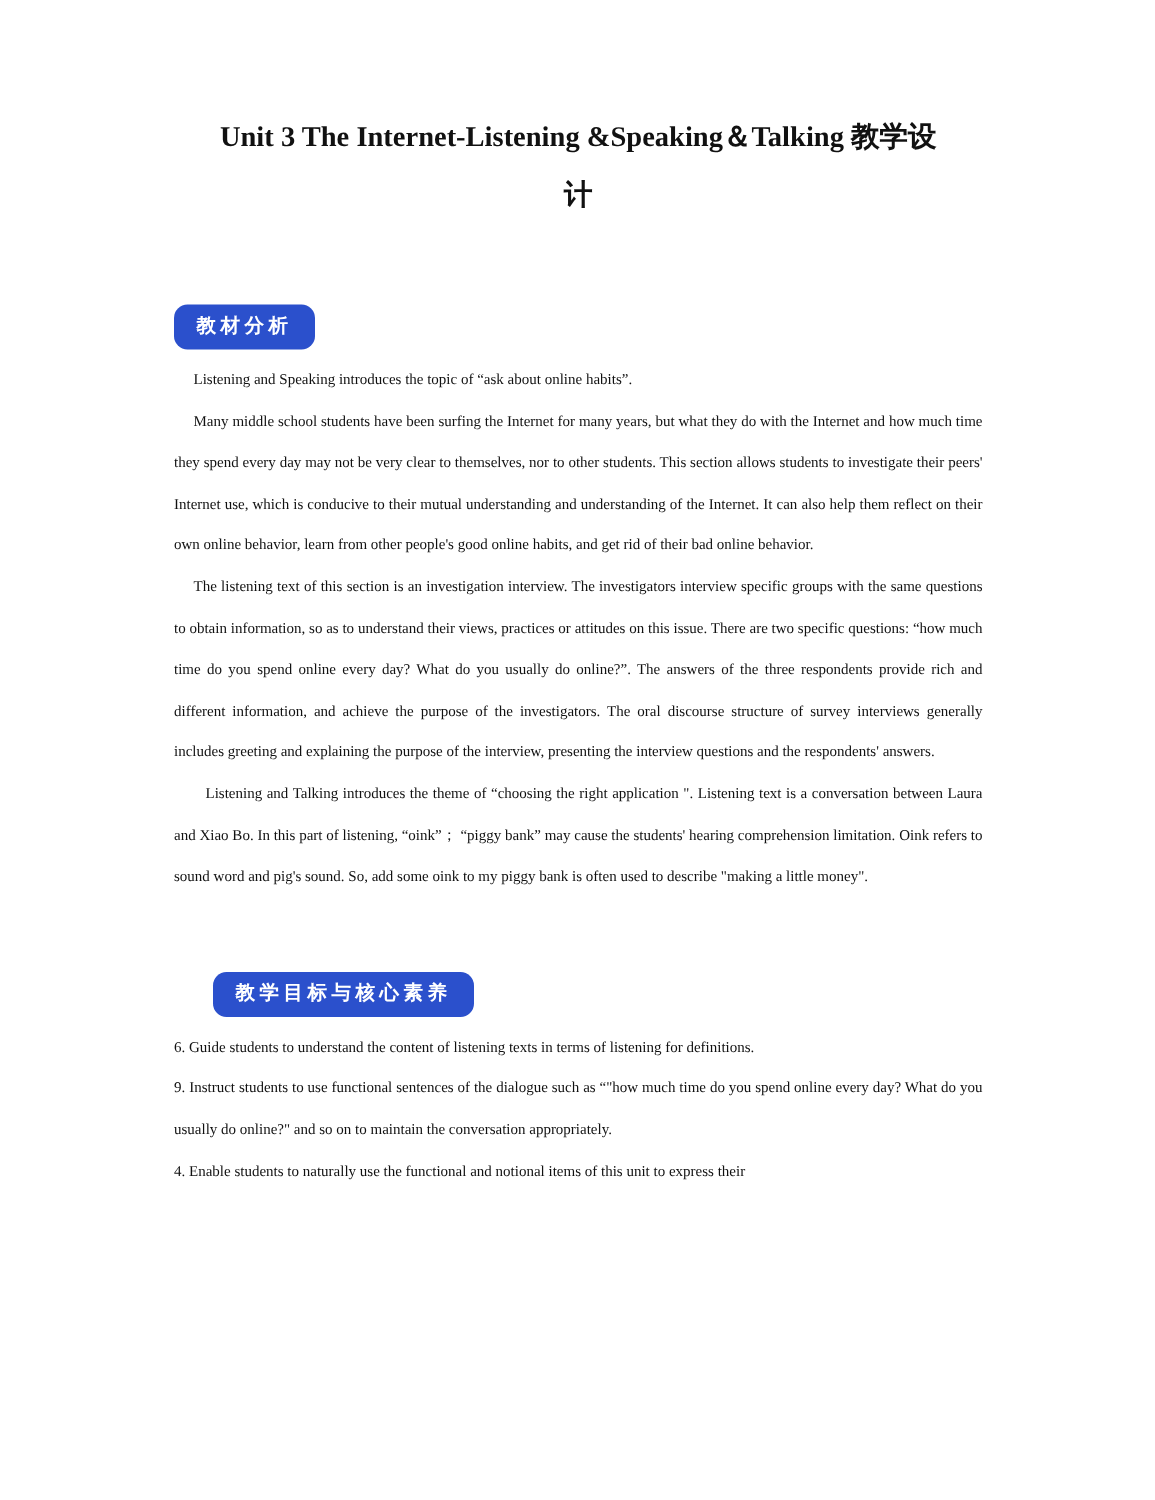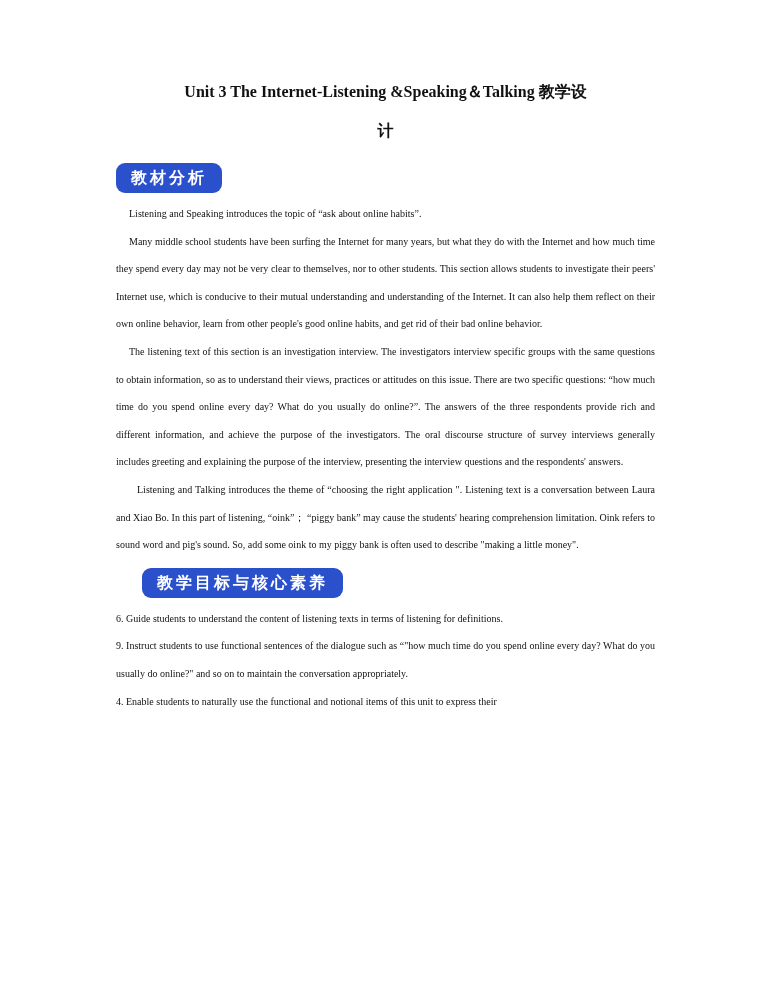--- a/index.html
+++ b/index.html
@@ -14,45 +14,46 @@
     box-sizing: border-box;
     padding: 72px 115px 0 116px;
     background: #ffffff;
     color: #111111;
     font-family: "Liberation Serif", "DejaVu Serif", serif;
     overflow: hidden;
   }
   .doc-title {
     text-align: center;
     font-weight: bold;
-    font-size: 16px;
+    font-size: 19px;
     line-height: 39px;
     margin: 0 0 13px 0;
   }
   .doc-title .title-line {
     display: block;
   }
   .badge-row {
     margin: 0 0 7px 0;
   }
   .badge-row.second {
     margin-top: 9px;
     padding-left: 26px;
   }
   .badge {
     display: inline-block;
     background: #2b50cc;
     color: #ffffff;
     font-family: "DejaVu Sans", "Liberation Sans", sans-serif;
     font-weight: bold;
-    font-size: 16px;
+    font-size: 13px;
     line-height: 27px;
     padding: 1px 15px 2px 15px;
     border-radius: 9px;
     letter-spacing: 3px;
+    margin-top: 40px;
   }
   .para {
     margin: 0;
     font-size: 10px;
     line-height: 27.6px;
     text-align: justify;
     text-indent: 13px;
   }
   .para.wide-indent {
     text-indent: 21px;

